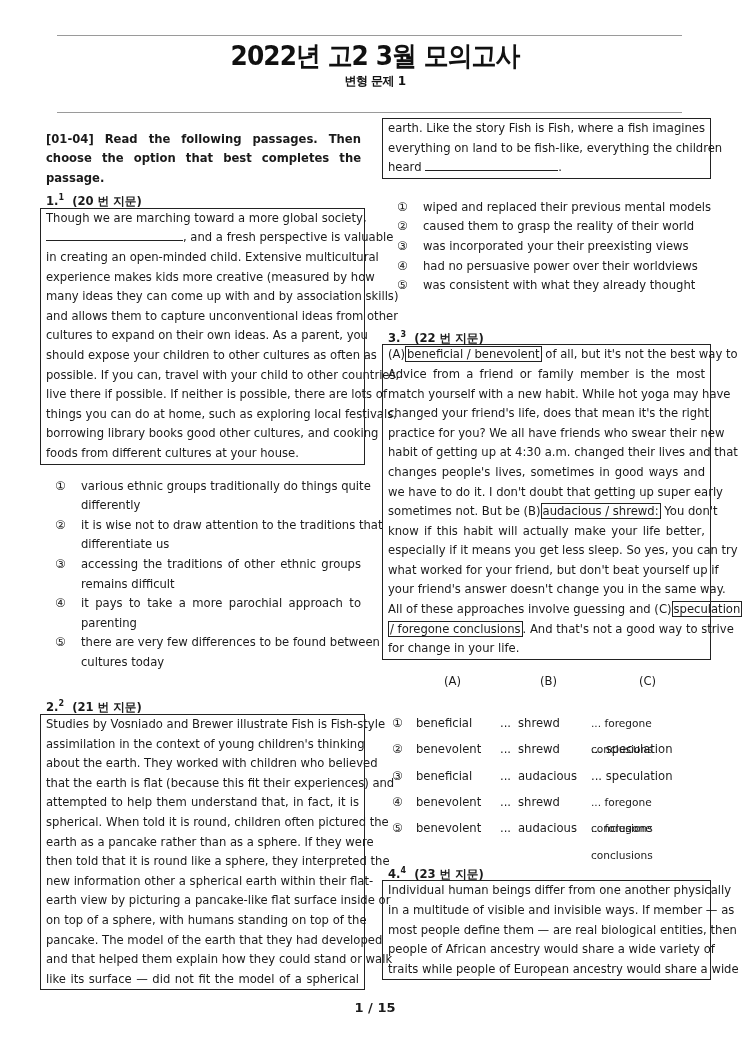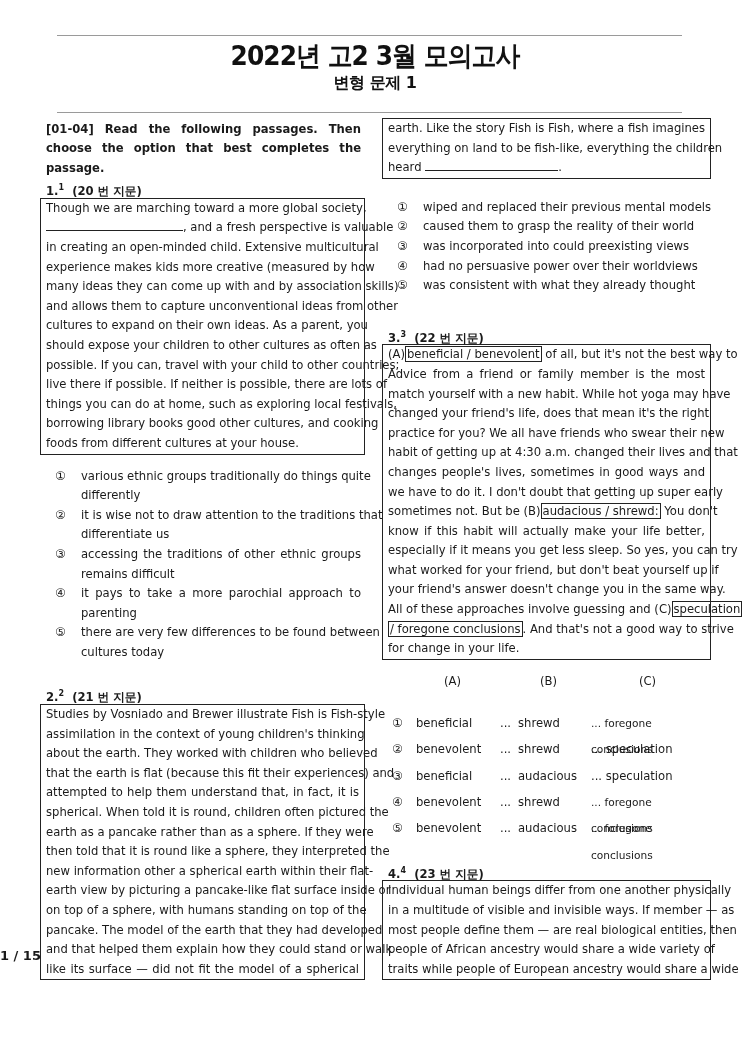--- a/index.html
+++ b/index.html
@@ -2,52 +2,52 @@
 <html><head>
 <meta charset="utf-8">
 <style>
   html, body { margin: 0; padding: 0; background: #ffffff; }
   body { width: 750px; height: 1060px; position: relative; overflow: hidden;
          font-family: "DejaVu Sans", "Liberation Sans", sans-serif; color: #1a1a1a; }
   .rule { position: absolute; left: 57px; width: 625px; height: 0; border-top: 1.5px solid #9a9a9a; }
   .title { position: absolute; left: 0; width: 750px; text-align: center; font-weight: bold;
            font-family: "DejaVu Sans", sans-serif; color: #111; }
   .title.main { top: 38px; font-size: 27px; letter-spacing: -1px; transform: scaleX(0.92); }
-  .title.sub  { top: 73px; font-size: 16px; letter-spacing: -0.5px; }
+  .title.sub  { top: 73px; font-size: 12px; letter-spacing: -0.5px; }
   .col { position: absolute; font-size: 11.6px; line-height: 19.6px; }
   .col.left  { left: 40px; width: 325px; }
   .col.right { left: 382px; width: 329px; }
   .instr { font-weight: bold; text-align: justify; padding: 0 4px 0 6px; line-height: 19.4px; }
   .qhead { font-weight: bold; padding-left: 6px; height: 19.6px; line-height: 19.6px; }
   .qhead sup { font-size: 8px; vertical-align: 5px; }
   .passage { border: 1.2px solid #222; padding: 0 5px 0 5px; text-align: justify; text-align-last: left; }
   .passage .ln { display: block; text-align: justify; text-align-last: justify; white-space: nowrap; }
   .passage .ln.last { text-align-last: left; }
   .blank { display: inline-block; border-bottom: 1px solid #222; height: 12px; vertical-align: baseline; }
   .boxed { border: 1px solid #222; padding: 0 1px; }
   .choices { margin-top: 10px; padding-left: 15px; }
   .choice { display: flex; align-items: flex-start; }
   .choice .num { width: 26px; flex: none; font-size: 12px; }
   .choice .txt { flex: 1; text-align: justify; padding-right: 4px; }
   .choice .txt .l { display: block; text-align: justify; text-align-last: justify; white-space: nowrap; }
   .choice .txt .l.last { text-align-last: left; }
   .trow { position: relative; height: 26.4px; line-height: 26.4px; }
   .trow span { position: absolute; top: 0; }
-  .pagenum { position: absolute; left: 0; top: 948px; width: 750px; 
+  .pagenum { position: absolute; left: 0; top: 1000px; width: 750px; text-align: center;
              font-weight: bold; font-size: 13px; }
 </style>
 </head>
 <body>
 
 <div class="rule" style="top:35px;"></div>
 <div class="title main">2022년 고2 3월 모의고사</div>
 <div class="title sub">변형 문제 1</div>
 <div class="rule" style="top:112px;"></div>
 
-<div class="col left" style="top:120px;">
+<div class="col left" style="top:130px;">
   <div class="instr">[01-04] Read the following passages. Then choose the option that best completes the passage.</div>
 
   <div class="qhead">
     <span>1.</span><sup>1</sup>&nbsp;
     <span>(20 번 지문)</span>
   </div>
   <div class="passage" id="q1-passage">
       <span class="ln">Though we are marching toward a more global society,</span>
       <span class="ln" style="text-align-last: justify;"><span></span><span class="blank" style="width: 137px;"></span><span>, and a fresh perspective is valuable</span></span>
       <span class="ln">in creating an open-minded child. Extensive multicultural</span>
@@ -137,21 +137,21 @@
       </div>
       <div class="choice">
         <span class="num">②</span>
         <span class="txt">
           <span class="l last">caused them to grasp the reality of their world</span>
         </span>
       </div>
       <div class="choice">
         <span class="num">③</span>
         <span class="txt">
-          <span class="l last">was incorporated into could preexisting views</span>
+          <span class="l last">was incorporated your their preexisting views</span>
         </span>
       </div>
       <div class="choice">
         <span class="num">④</span>
         <span class="txt">
           <span class="l last">had no persuasive power over their worldviews</span>
         </span>
       </div>
       <div class="choice">
         <span class="num">⑤</span>

